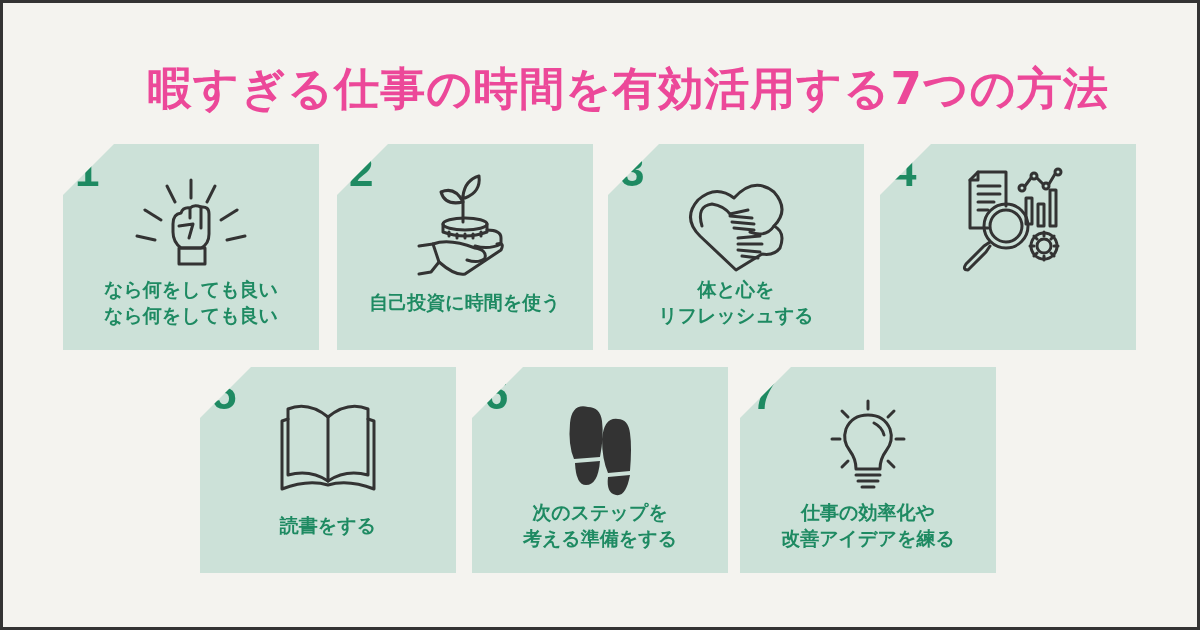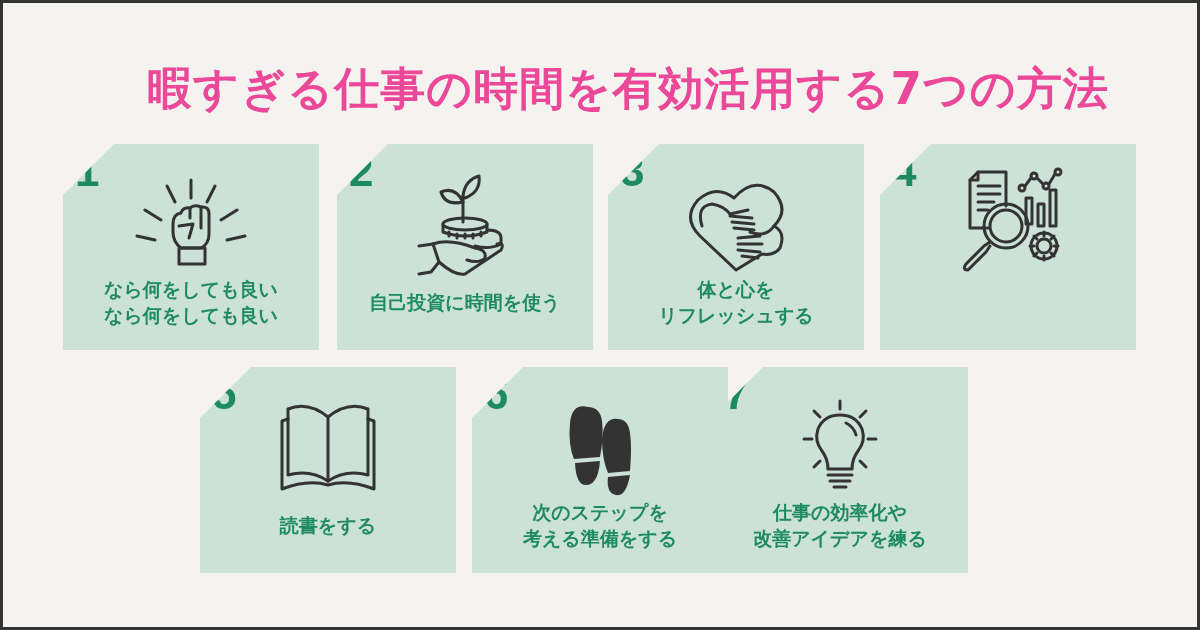--- a/index.html
+++ b/index.html
@@ -167,21 +167,21 @@
     <path d="M35 74 L60 72 Q58 96 46 96 Q36 96 35 74 Z"></path>
     <path d="M78 30 Q64 28 62 50 Q62 70 68 84 L90 82 Q92 58 90 44 Q88 30 78 30 Z"></path>
     <path d="M68 88 L90 86 Q86 108 76 106 Q66 104 68 88 Z"></path>
   </svg>
   <div class="label two">
     <span>次のステップを</span>
     <span>考える準備をする</span>
   </div>
 </div>
 
-<div class="card" style="left:712px; top:367px;">
+<div class="card" style="left:740px; top:367px;">
   <div class="num">7</div>
   <svg class="icon" viewBox="0 0 120 110" fill="none" stroke="#333333" stroke-width="3" stroke-linecap="round" stroke-linejoin="round">
     <line x1="60" y1="12" x2="60" y2="20"></line>
     <line x1="34" y1="22" x2="40" y2="28"></line>
     <line x1="86" y1="22" x2="80" y2="28"></line>
     <line x1="24" y1="50" x2="32" y2="50"></line>
     <line x1="88" y1="50" x2="96" y2="50"></line>
     <line x1="34" y1="78" x2="40" y2="72"></line>
     <line x1="86" y1="78" x2="80" y2="72"></line>
     <path d="M48 80 Q48 70 42 62 Q34 52 38 40 Q44 26 60 26 Q76 26 82 40 Q86 52 78 62 Q72 70 72 80 Z"></path>

